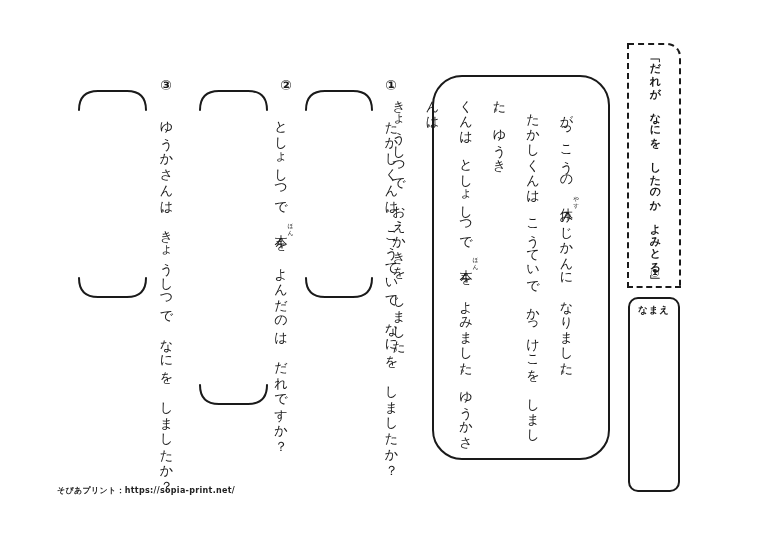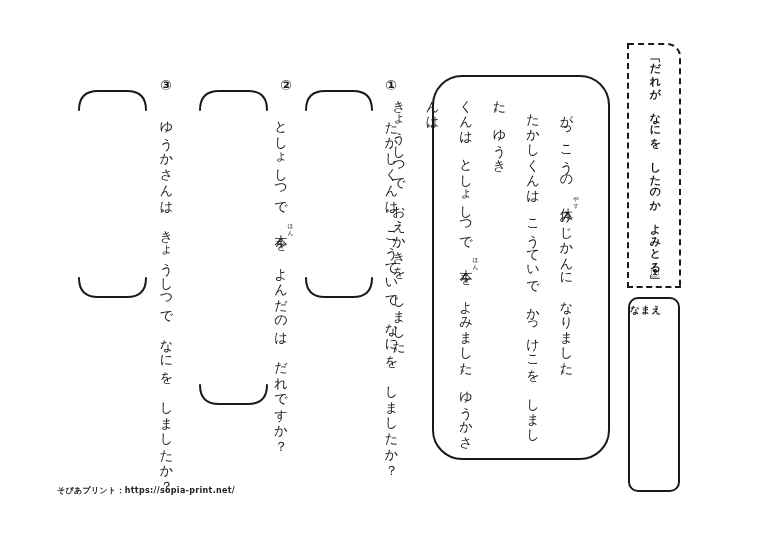--- a/index.html
+++ b/index.html
@@ -46,21 +46,21 @@
     position: absolute;
     left: 628px; top: 297px;
     width: 52px; height: 195px;
     border: 2px solid #1a1a1a;
     border-radius: 10px;
   }
   .name-box .name-label {
     position: absolute;
     top: 5px; left: 0;
     width: 100%;
-    text-align: left;
+    text-align: center;
     font-size: 9.5px;
     font-weight: 700;
     letter-spacing: 1px;
   }
 
   
   .passage-box {
     position: absolute;
     left: 432px; top: 75px;
     width: 178px; height: 385px;

